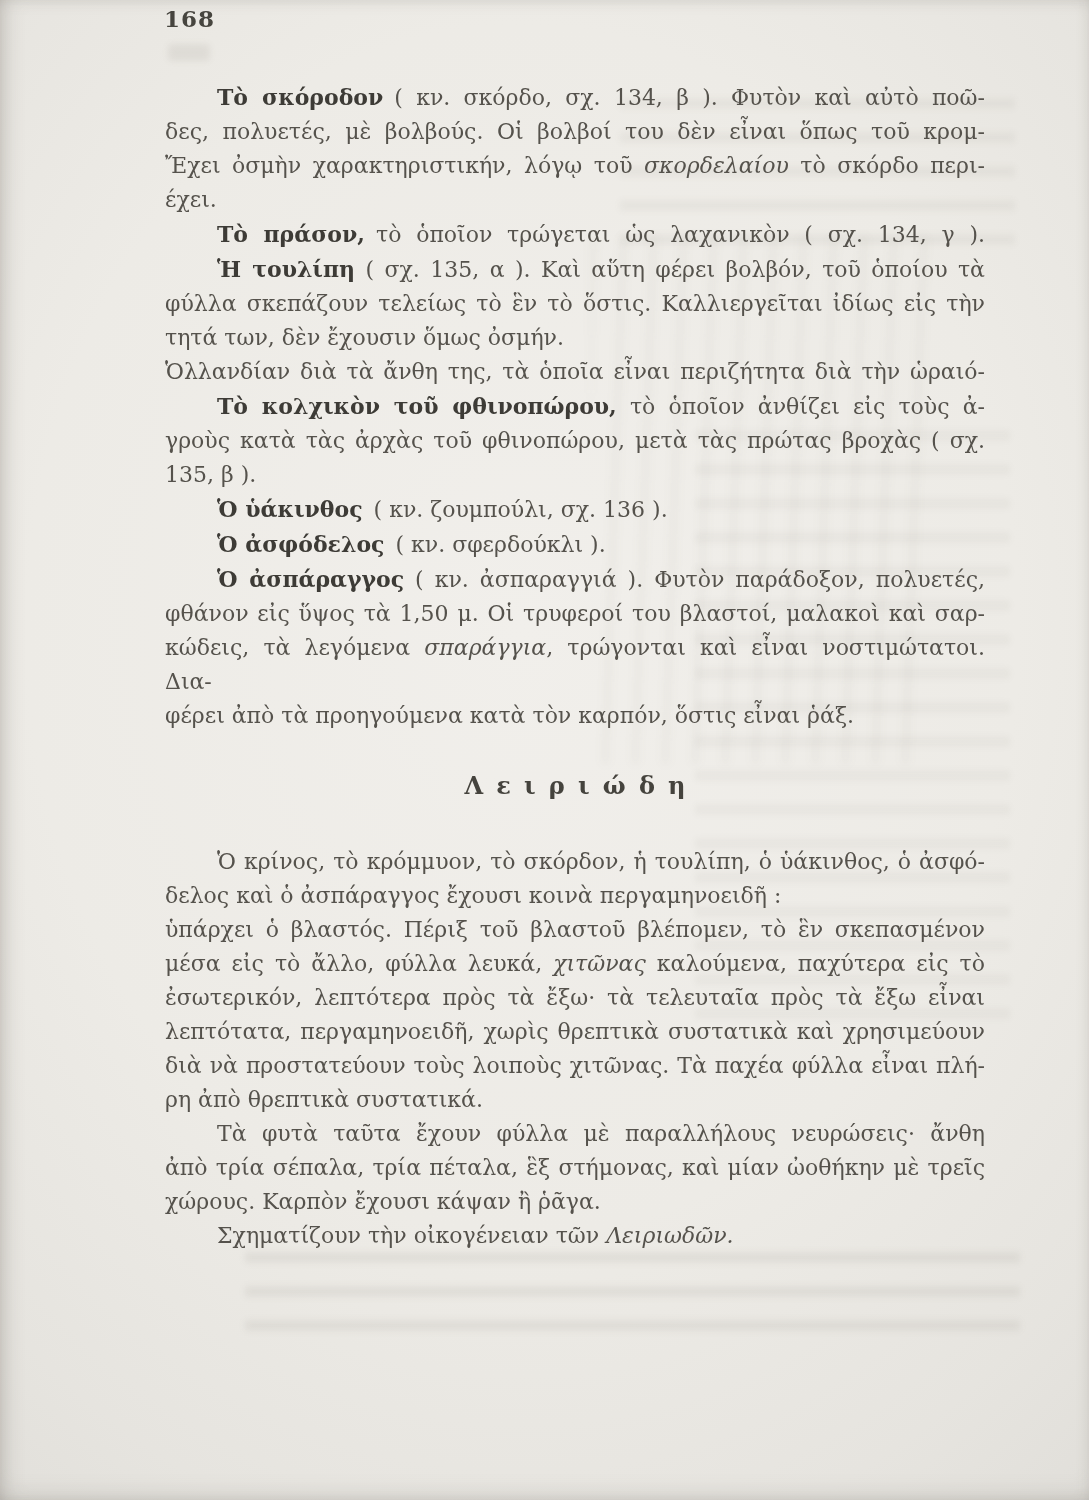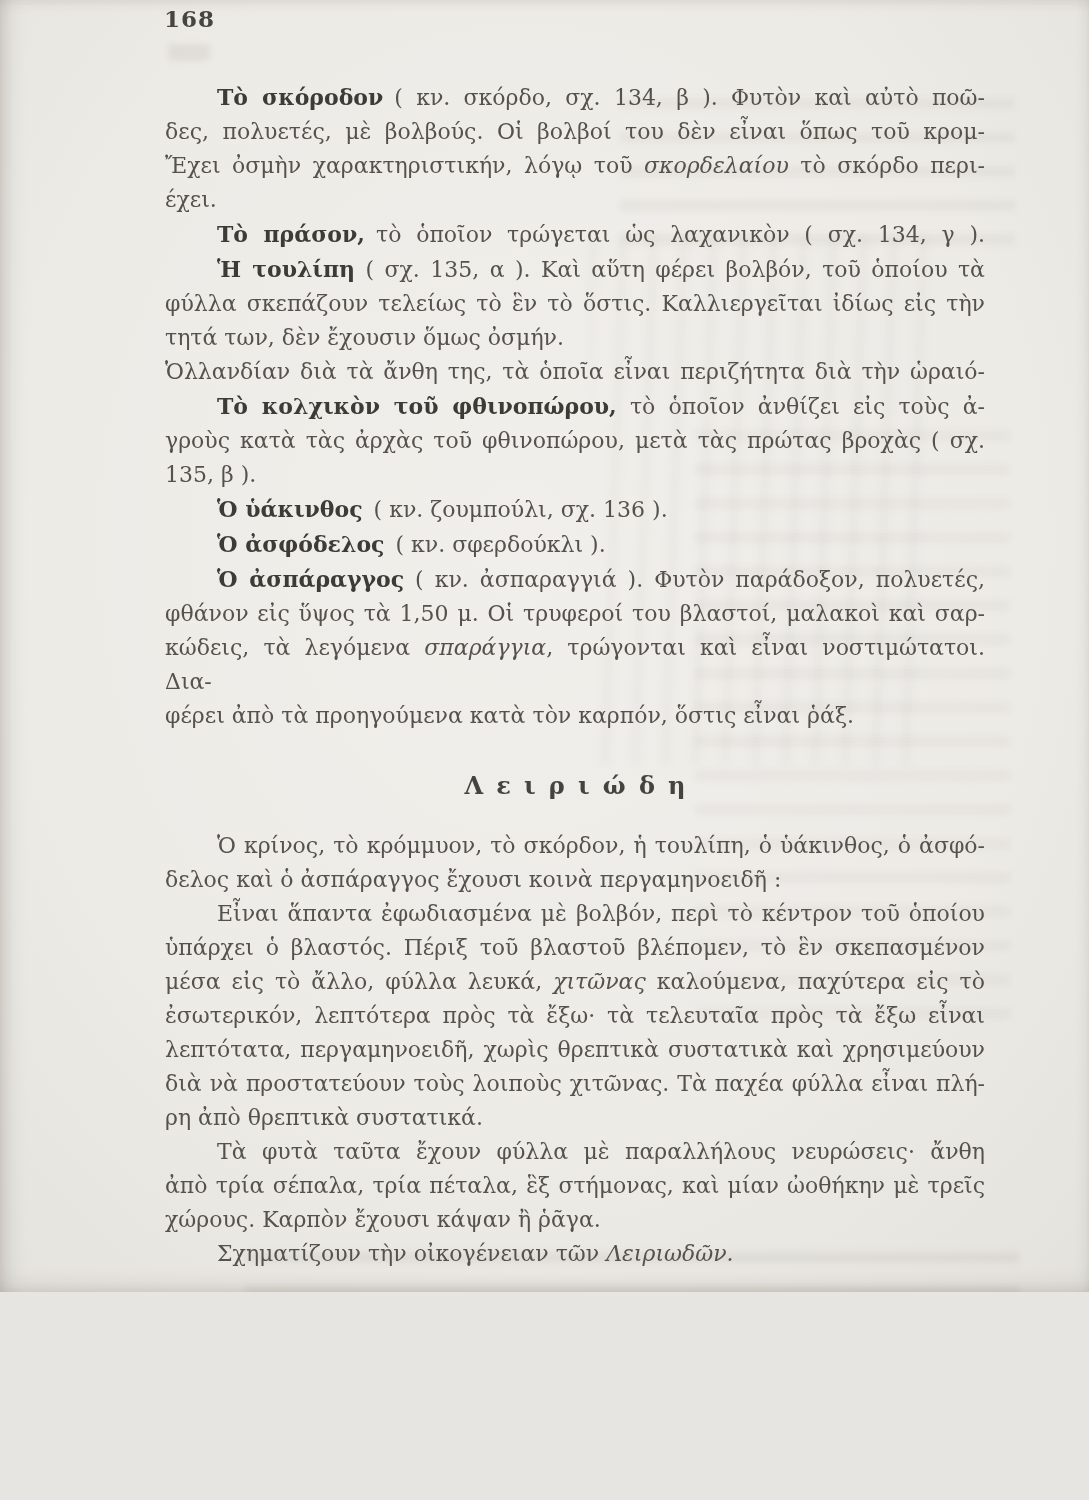--- a/index.html
+++ b/index.html
@@ -3,21 +3,21 @@
 <meta charset="utf-8">
 <style>
   html, body {
     margin: 0;
     padding: 0;
     background: #e7e5e1;
   }
   .page {
     position: relative;
     width: 1089px;
-    height: 1292px;
+    height: 1500px;
     overflow: hidden;
     background:
       radial-gradient(ellipse 900px 1100px at 48% 42%, #f1efeb 0%, #edebe6 55%, #e6e4df 85%, #e1dfda 100%);
     box-shadow:
       inset 14px 0 22px -12px rgba(95, 90, 82, 0.30),
       inset -8px 0 18px -12px rgba(95, 90, 82, 0.18),
       inset 0 -16px 26px -16px rgba(95, 90, 82, 0.22),
       inset 0 10px 20px -14px rgba(95, 90, 82, 0.16);
     font-family: "DejaVu Serif", "Liberation Serif", serif;
     color: #55524c;
@@ -43,21 +43,21 @@
   .line {
     text-align: justify;
     text-align-last: justify;
     white-space: normal;
   }
   .line.last { text-align-last: left; }
   .line.indent { text-indent: 52px; }
   .line span.b { font-weight: bold; color: #3d3b36; margin-top: 11px; }
   .line span.i { font-style: italic; }
   .heading {
-    margin: 36px 0 26px 0;
+    margin: 36px 0 42px 0;
     line-height: 34px;
     text-align: center;
     font-size: 24px;
     font-weight: bold;
     letter-spacing: 0.55em;
     padding-left: 0.55em; 
     color: #45433d;
   }
   
   .ghost {
@@ -136,21 +136,20 @@
         <div class="line"><span class="n">φθάνον εἰς ὕψος τὰ 1,50 μ. Οἱ τρυφεροί του βλαστοί, μαλακοὶ καὶ σαρ-</span></div>
         <div class="line"><span class="n">κώδεις, τὰ λεγόμενα </span><span class="i">σπαράγγια</span><span class="n">, τρώγονται καὶ εἶναι νοστιμώτατοι. Δια-</span></div>
         <div class="line last"><span class="n">φέρει ἀπὸ τὰ προηγούμενα κατὰ τὸν καρπόν, ὅστις εἶναι ῥάξ.</span></div>
       </div>
       <div class="heading">Λειριώδη</div>
       <div class="para">
         <div class="line indent"><span class="n">Ὁ κρίνος, τὸ κρόμμυον, τὸ σκόρδον, ἡ τουλίπη, ὁ ὑάκινθος, ὁ ἀσφό-</span></div>
         <div class="line last"><span class="n">δελος καὶ ὁ ἀσπάραγγος ἔχουσι κοινὰ περγαμηνοειδῆ :</span></div>
       </div>
       <div class="para">
-        <div class="line indent"><span class="n">Εἶναι ἅπαντα ἐφωδιασμένα μὲ βολβόν, περὶ τὸ κέντρον τοῦ ὁποίου</span></div>
         <div class="line"><span class="n">ὑπάρχει ὁ βλαστός. Πέριξ τοῦ βλαστοῦ βλέπομεν, τὸ ἓν σκεπασμένον</span></div>
         <div class="line"><span class="n">μέσα εἰς τὸ ἄλλο, φύλλα λευκά, </span><span class="i">χιτῶνας</span><span class="n"> καλούμενα, παχύτερα εἰς τὸ</span></div>
         <div class="line"><span class="n">ἐσωτερικόν, λεπτότερα πρὸς τὰ ἔξω· τὰ τελευταῖα πρὸς τὰ ἔξω εἶναι</span></div>
         <div class="line"><span class="n">λεπτότατα, περγαμηνοειδῆ, χωρὶς θρεπτικὰ συστατικὰ καὶ χρησιμεύουν</span></div>
         <div class="line"><span class="n">διὰ νὰ προστατεύουν τοὺς λοιποὺς χιτῶνας. Τὰ παχέα φύλλα εἶναι πλή-</span></div>
         <div class="line last"><span class="n">ρη ἀπὸ θρεπτικὰ συστατικά.</span></div>
       </div>
       <div class="para">
         <div class="line indent"><span class="n">Τὰ φυτὰ ταῦτα ἔχουν φύλλα μὲ παραλλήλους νευρώσεις· ἄνθη</span></div>
         <div class="line"><span class="n">ἀπὸ τρία σέπαλα, τρία πέταλα, ἓξ στήμονας, καὶ μίαν ὠοθήκην μὲ τρεῖς</span></div>

